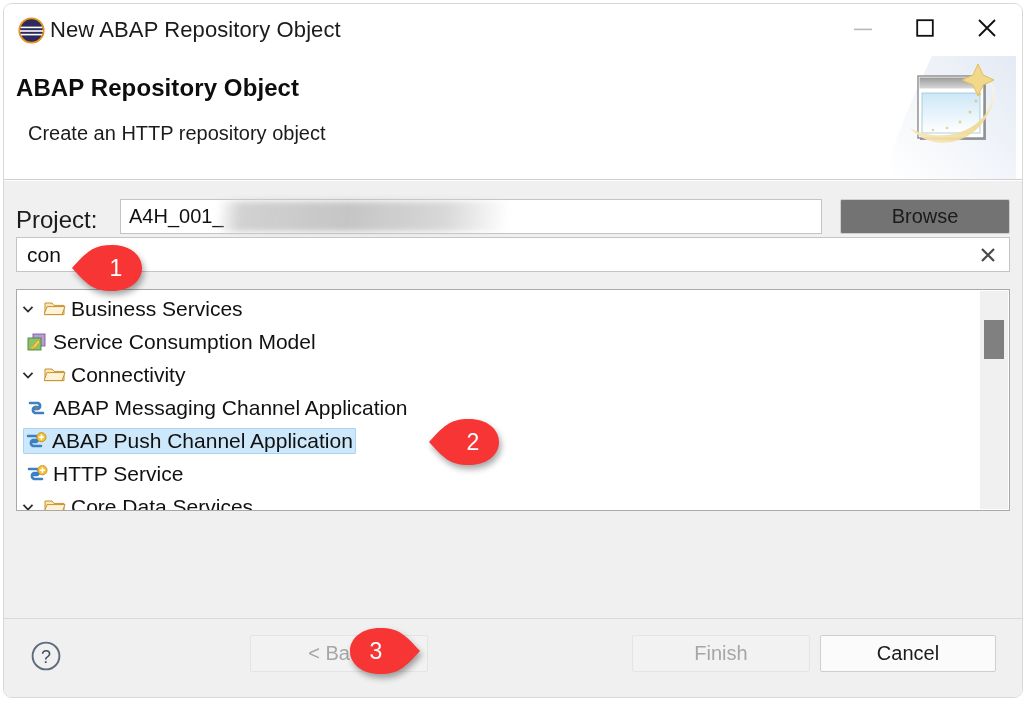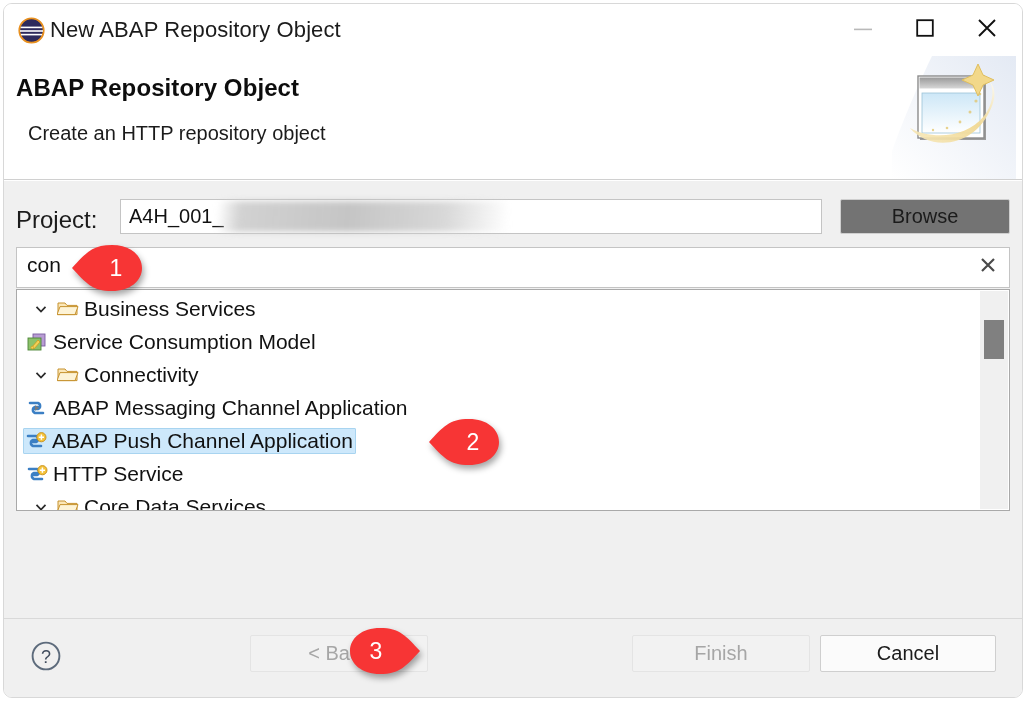--- a/index.html
+++ b/index.html
@@ -153,22 +153,22 @@
     border-radius: 2px;
     box-sizing: border-box;
     font-size: 20px;
     color: #1b1b1b;
     font-family: "Liberation Sans", sans-serif;
     cursor: default;
   }
 
   .filter-wrap {
     position: absolute;
-    left: 12px; top: 66px;
-    width: 994px; height: 41px;
+    left: 12px; top: 56px;
+    width: 994px; height: 35px;
     background: #ffffff;
     border: 1px solid #c4c4c4;
     box-sizing: border-box;
   }
   .filter-input {
     position: absolute;
     left: 0; top: 0;
     width: 940px; height: 33px;
     border: none;
     outline: none;
@@ -203,21 +203,21 @@
     width: 960px;
   }
   .tree-row {
     height: 33px;
     display: flex;
     align-items: center;
     padding-left: 8px;
     box-sizing: border-box;
     cursor: default;
   }
-  .tree-row.level0 { padding-left: 13px; }
+  .tree-row.level0 { padding-left: 0; }
   .tree-row.level1 { }
   .tree-label {
     font-size: 21px;
     color: #111111;
     white-space: nowrap;
   }
   .tree-row .chev {
     width: 22px;
     display: inline-flex;
     justify-content: center;

